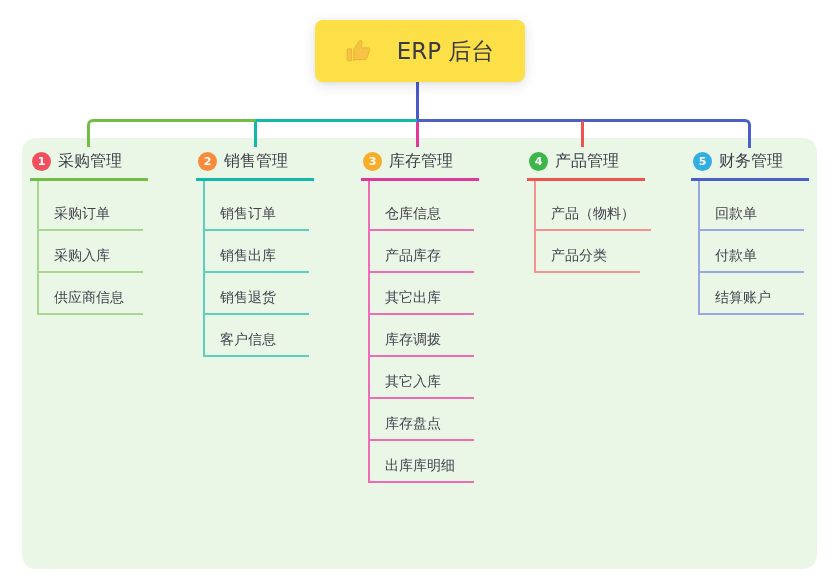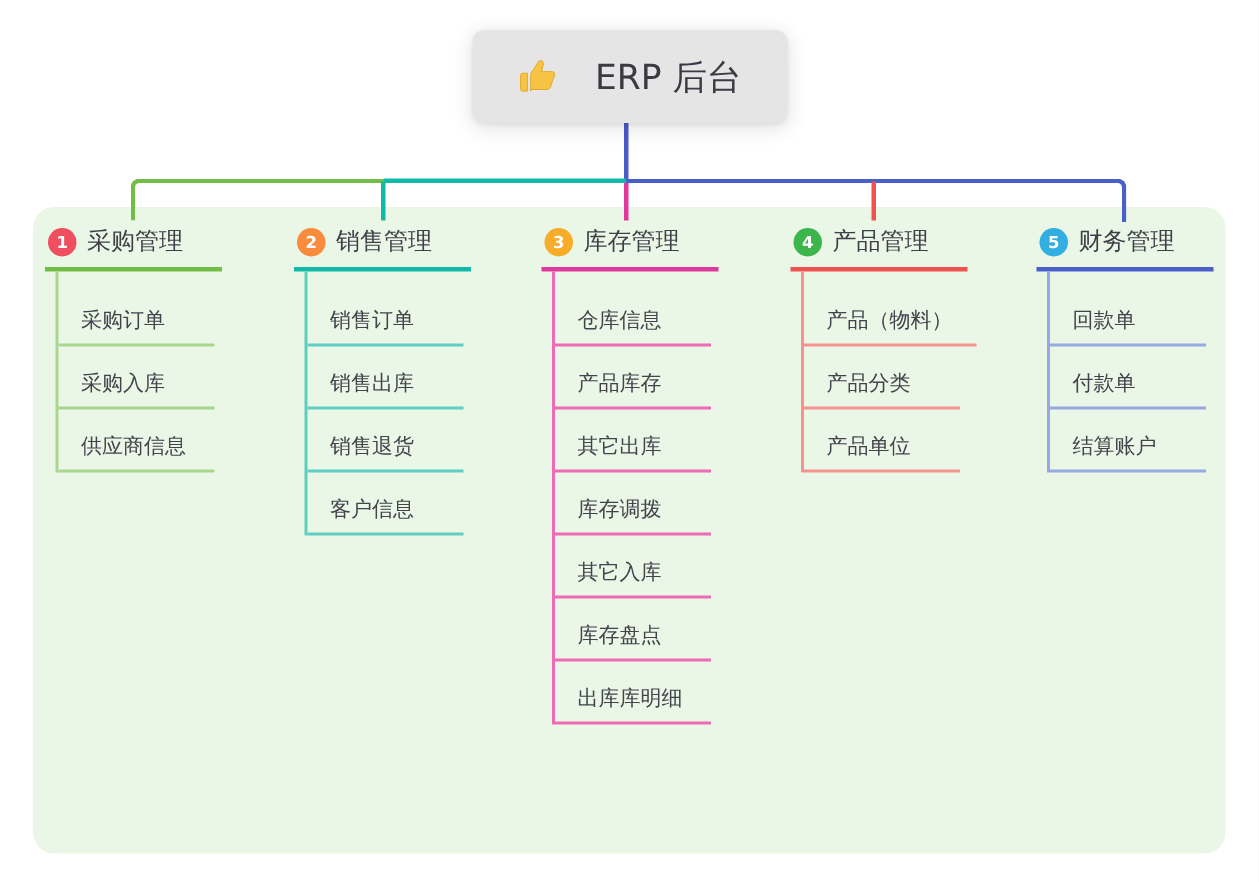--- a/index.html
+++ b/index.html
@@ -11,21 +11,21 @@
     position:relative;
     width:839px; height:588px;
     background:#fff;
     overflow:hidden;
   }
 
   
   .root-box {
     position:absolute; left:315px; top:20px;
     width:210px; height:62px;
-    background:#e5e5e5;
+    background:#fde047;
     border-radius:8px;
     box-shadow:0 3px 14px rgba(0,0,0,.12), 0 1px 3px rgba(0,0,0,.06);
     display:flex; align-items:center; justify-content:center;
     gap:25px;
     font-size:23px; font-weight:500; color:#3a3a43;
     z-index:3;
   }
   .root-box .thumb { width:26px; height:26px; display:block; }
 
   
@@ -193,21 +193,20 @@
   </div>
 
   <div class="branch b3" style="--line: #EF5350; --child: #F4938F; --badge: #3CB54B;">
     <div class="branch-header">
       <span class="badge">4</span>
       <span>产品管理</span>
     </div>
     <div class="children">
       <div class="child">产品（物料）</div>
       <div class="child">产品分类</div>
-      <div class="child">产品单位</div>
     </div>
   </div>
 
   <div class="branch b4" style="--line: #4A5FC8; --child: #97A9E0; --badge: #32AEE3;">
     <div class="branch-header">
       <span class="badge">5</span>
       <span>财务管理</span>
     </div>
     <div class="children">
       <div class="child">回款单</div>

